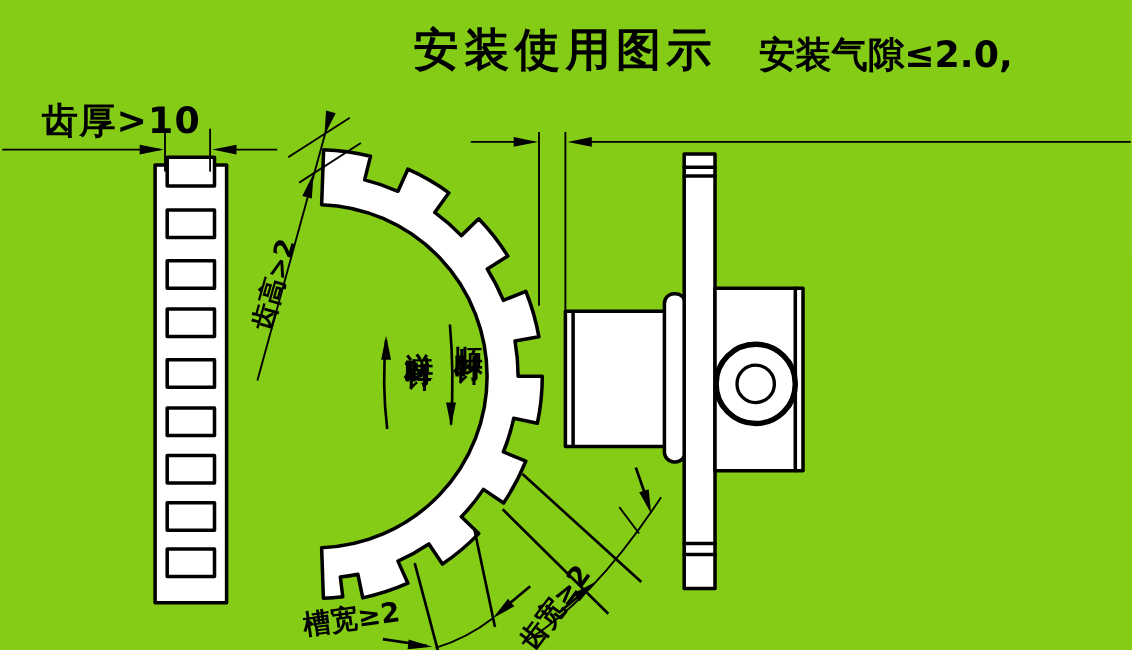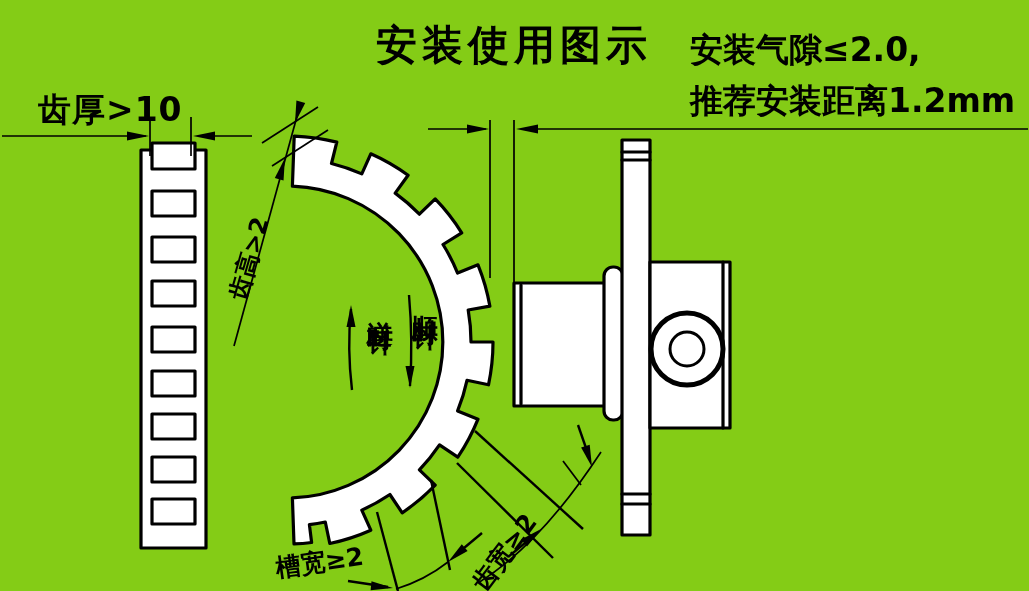--- a/index.html
+++ b/index.html
@@ -113,21 +113,20 @@
     <polygon class="ah" points="541,529 527,546.6 521.2,539.6"></polygon>
     <line class="dim2" x1="578" y1="425" x2="586" y2="448"></line>
     <polygon class="ah" points="592,467 581.1,447.5 589.7,444.8"></polygon>
     <line class="dim" x1="563" y1="461" x2="581" y2="485"></line>
   </g>
 </svg>
 
 <div class="lbl title">安装使用图示</div>
 <div class="lbl note">
   <div>安装气隙≤2.0,</div>
-  <div>推荐安装距离1.2mm</div>
 </div>
 <div class="lbl toothThk">齿厚&gt;10</div>
 <div class="lbl vtext ccw">逆时针</div>
 <div class="lbl vtext cw">顺时针</div>
 <div class="lbl rot toothH">齿高&gt;2</div>
 <div class="lbl rot slotW">槽宽≥2</div>
 <div class="lbl rot toothW">齿宽≥2</div>
 
 </div>
 

